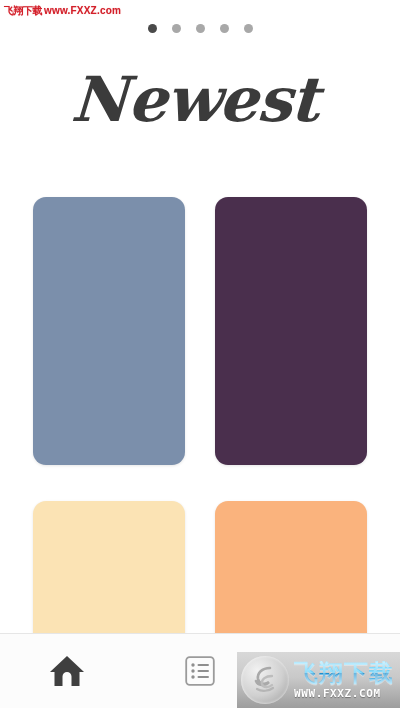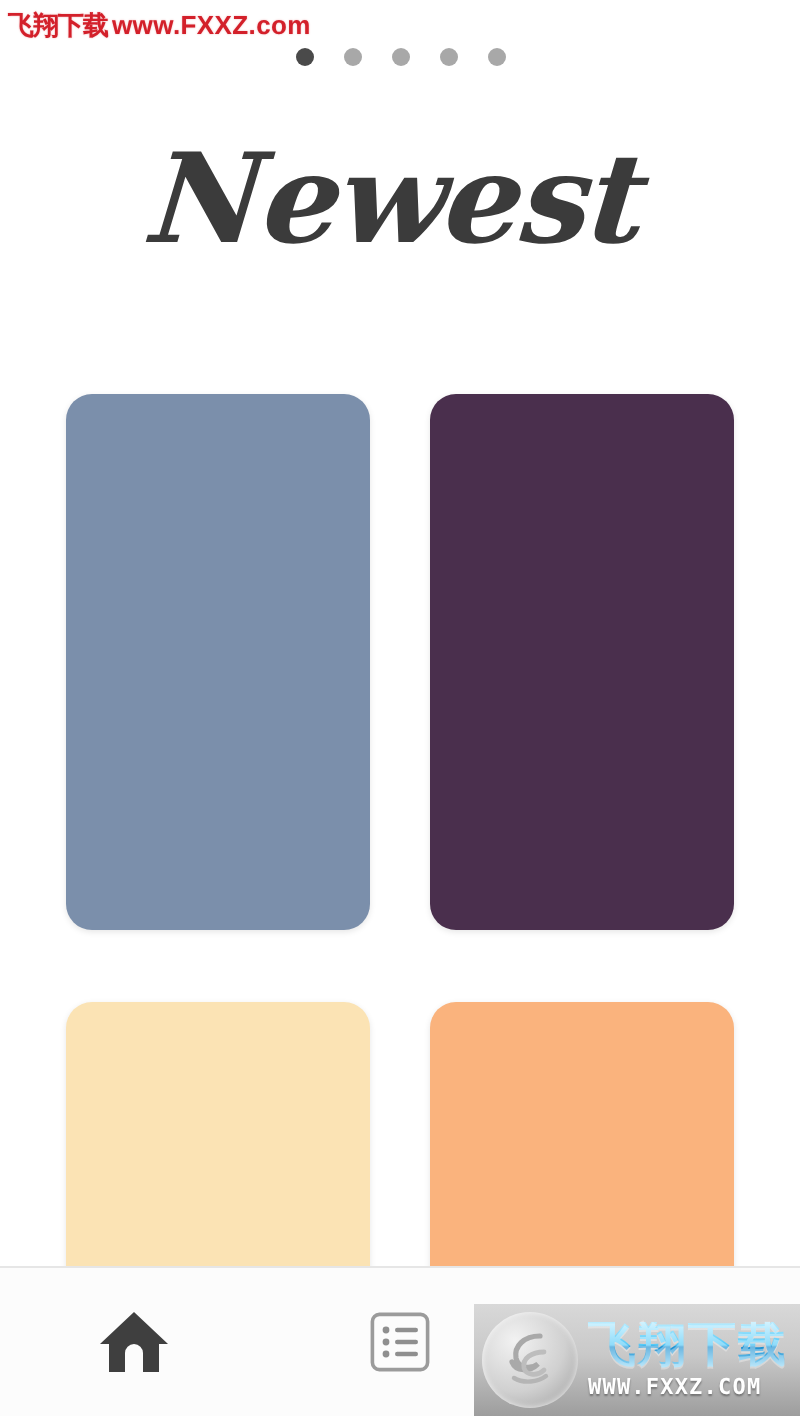--- a/index.html
+++ b/index.html
@@ -13,21 +13,21 @@
     font-family: "Liberation Sans", sans-serif;
     overflow: hidden;
     position: relative;
   }
 
   
   #top-watermark {
     position: absolute;
     left: 4px;
     top: 4px;
-    font-size: 13px;
+    font-size: 10px;
     font-weight: bold;
     color: #d3202a;
     letter-spacing: 0.2px;
     white-space: nowrap;
     z-index: 40;
     text-shadow: 0 0 1px rgba(211,32,42,.35);
   }
   #top-watermark .wm-cn {
     letter-spacing: -0.5px;
     margin-right: 2px;

